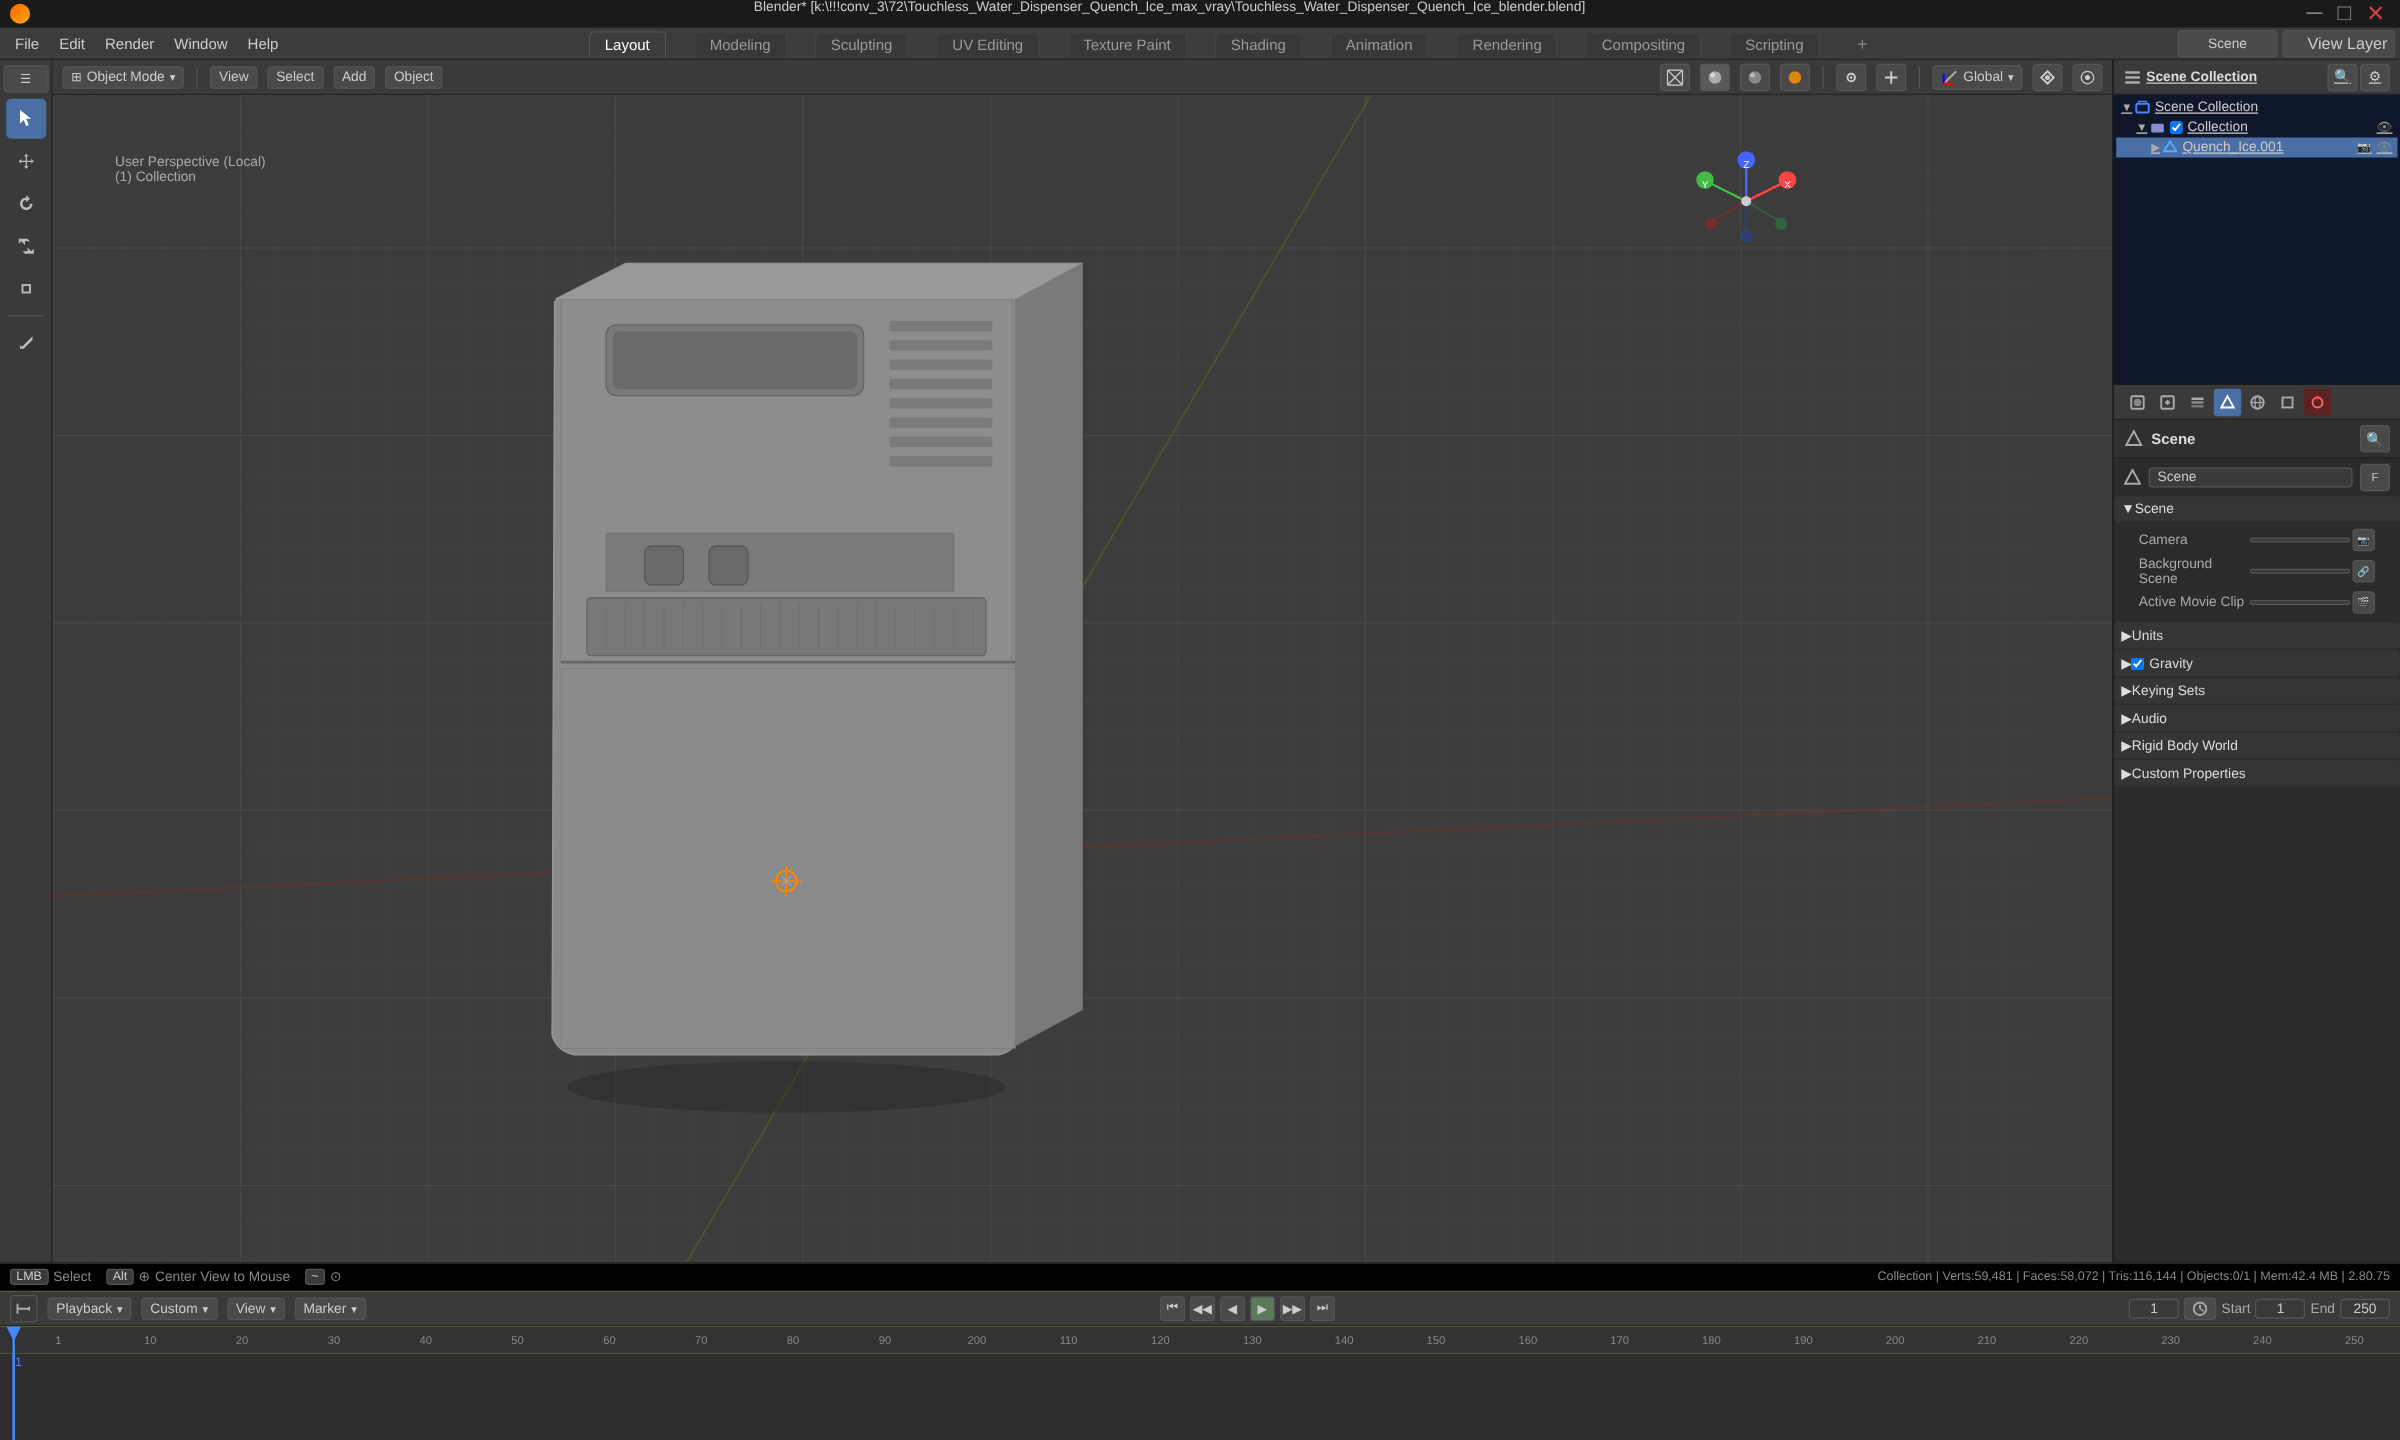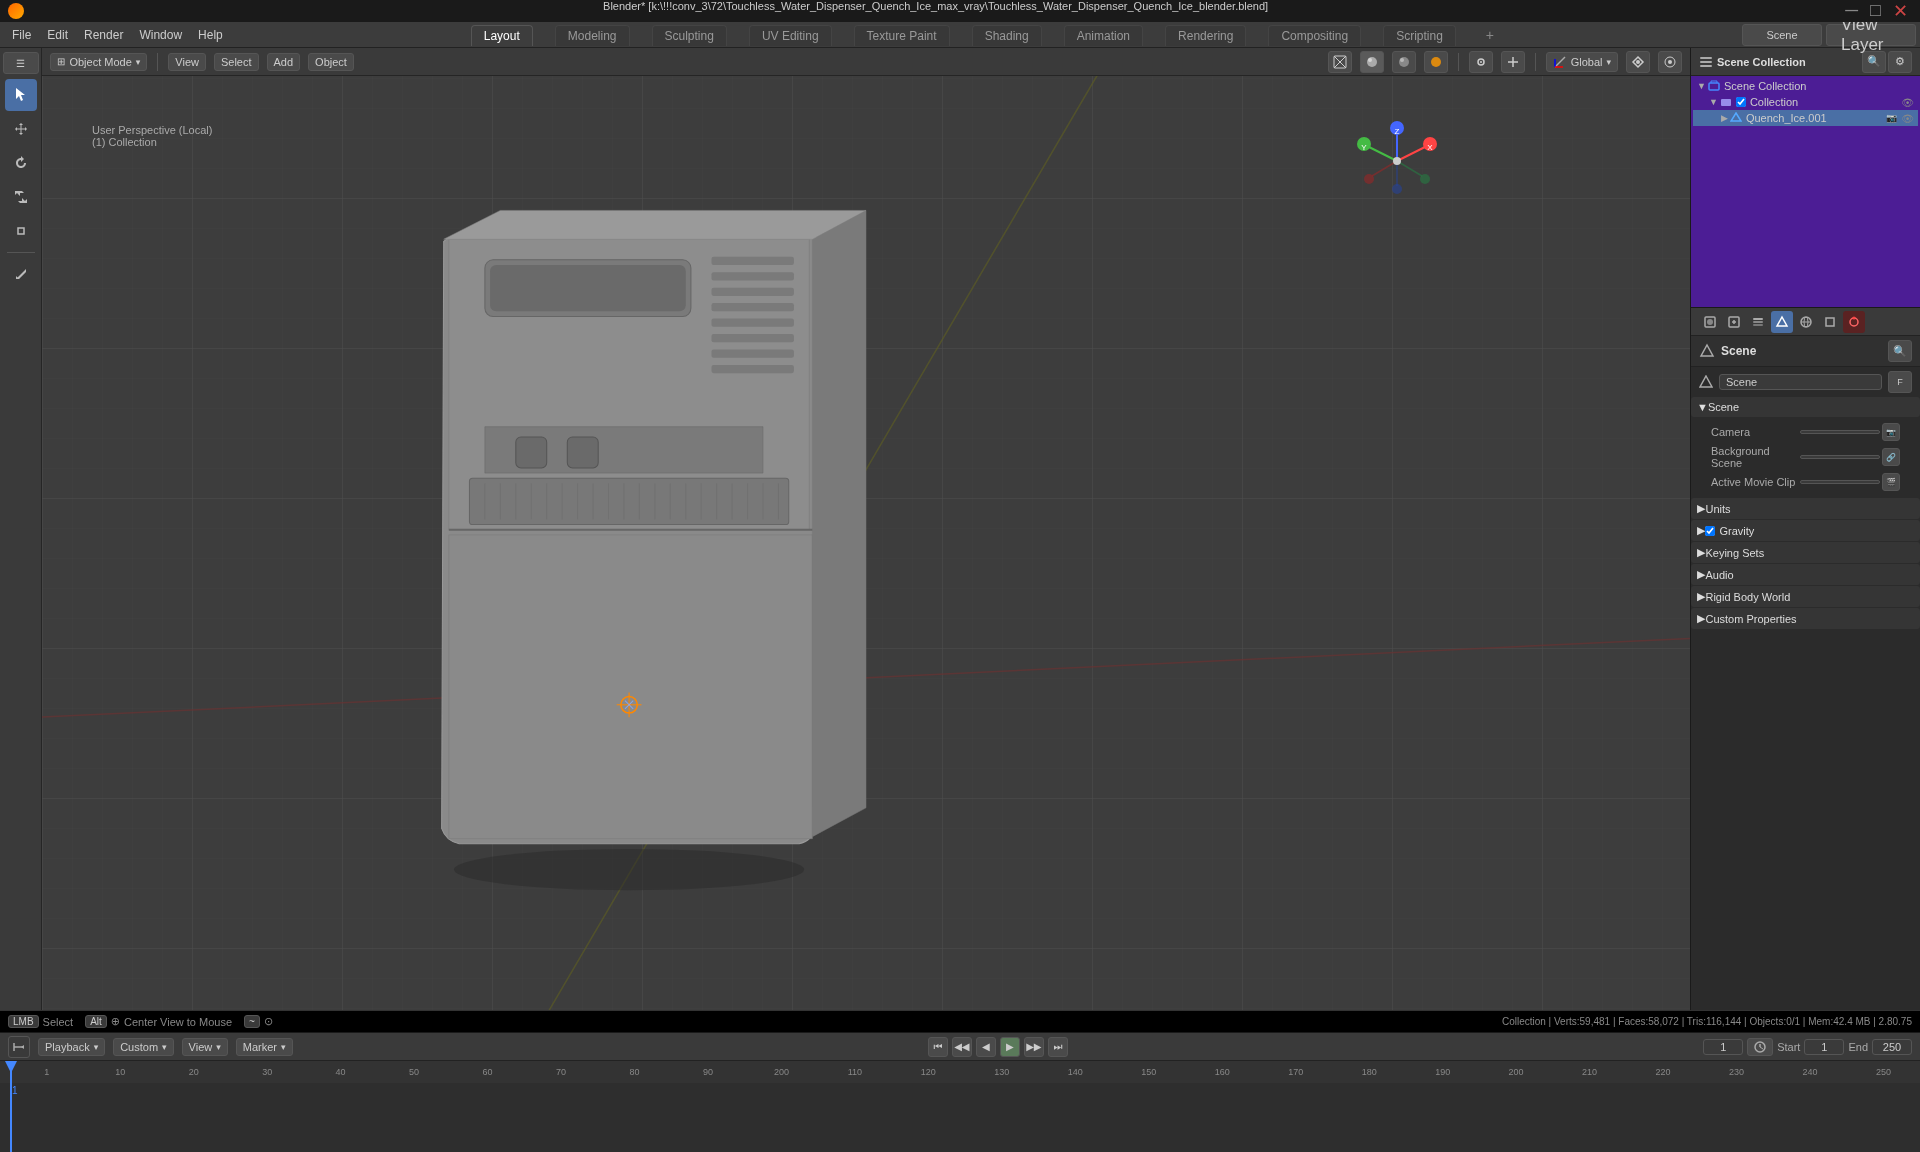--- a/index.html
+++ b/index.html
@@ -219,26 +219,27 @@
       font-size: 11px;
     }
 
     
     #outliner {
       position: absolute;
       top: 48px;
       right: 0;
       width: 230px;
       height: 260px;
-      background: #4c1d95;
+      background: #0f172a;
       border-left: 1px solid #1a1a1a;
       border-bottom: 1px solid #1a1a1a;
       z-index: 91;
       display: flex;
       flex-direction: column;
+      text-decoration: underline;
     }
     #outliner-header {
       height: 28px;
       background: #3a3a3a;
       display: flex;
       align-items: center;
       padding: 0 8px;
       border-bottom: 1px solid #222;
       justify-content: space-between;
     }
@@ -499,21 +500,21 @@
       <div class="ws-tab">Rendering</div>
       <div class="ws-tab">Compositing</div>
       <div class="ws-tab">Scripting</div>
       <div class="ws-tab-add">+</div>
     </div>
   </div>
   <div style="display:flex;align-items:center;gap:4px;">
     <div class="header-btn" style="width:80px;font-size:11px;">
       <span>Scene</span>
     </div>
-    <div class="header-btn" style="width:90px;font-size:17px;padding-left:14px;">
+    <div class="header-btn" style="width:90px;font-size:13px;padding-left:14px;">
       <span>View Layer</span>
     </div>
   </div>
 </div>
 
 <div id="left-toolbar">
 
   <div style="width:36px;height:22px;background:#4a4a4a;border:1px solid #555;border-radius:3px;display:flex;align-items:center;justify-content:center;cursor:pointer;margin-bottom:4px;">
     <span style="font-size:10px;">☰</span>
   </div>

